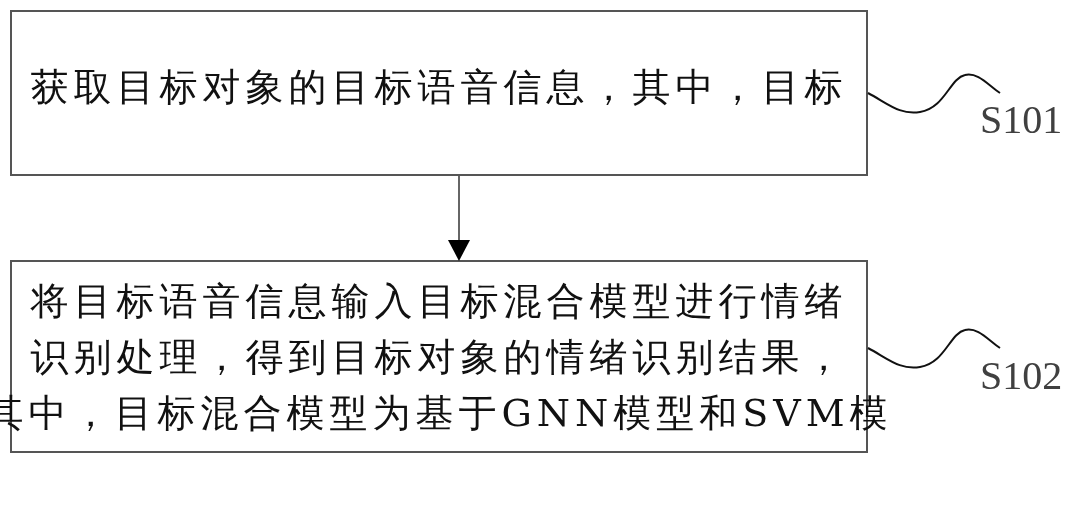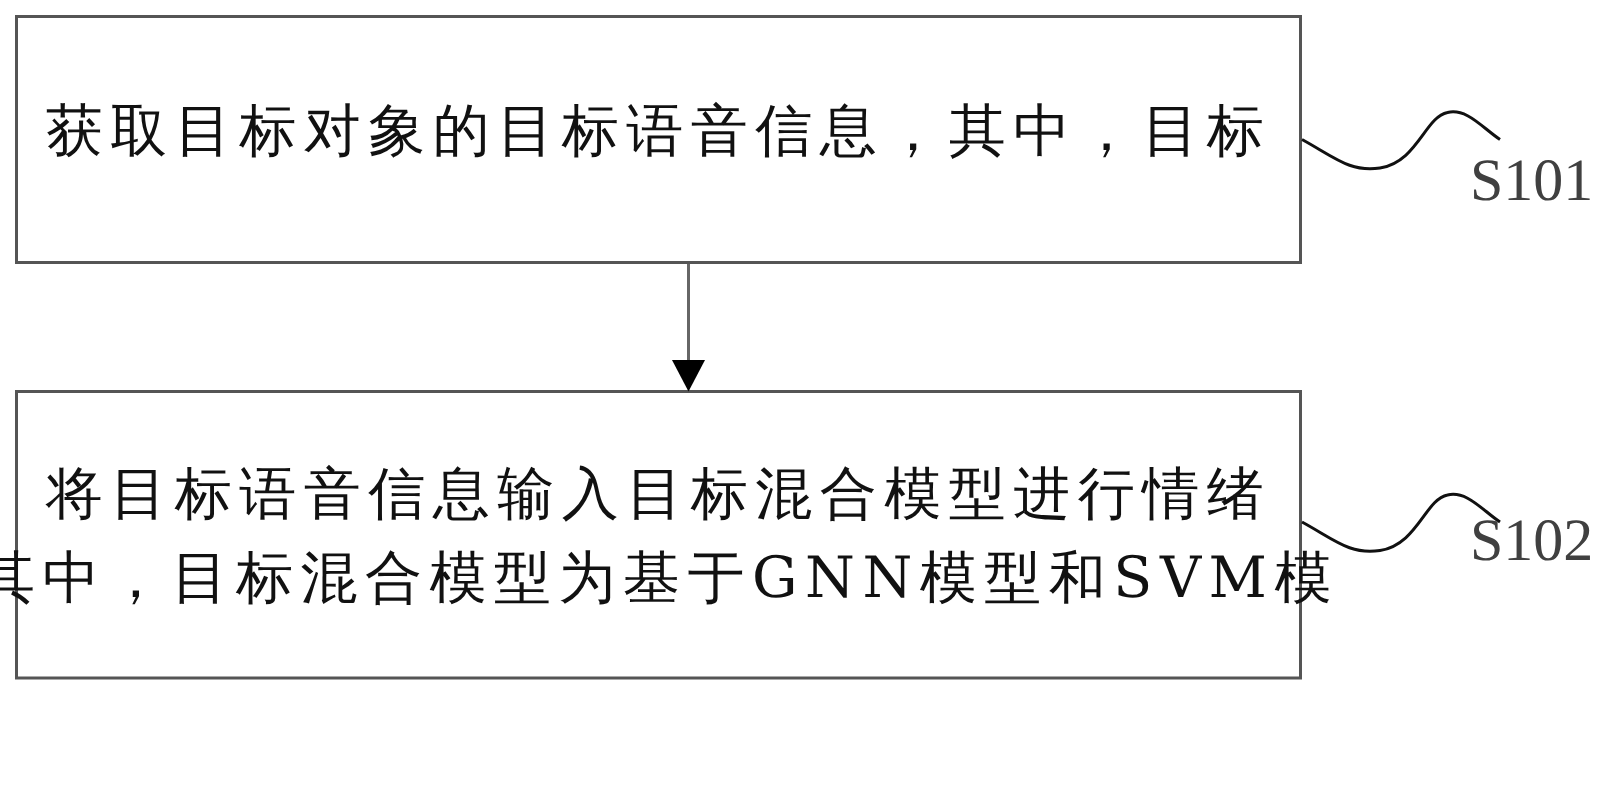--- a/index.html
+++ b/index.html
@@ -8,31 +8,32 @@
     .box { position: absolute; border: 2px solid #555; background: #fff; box-sizing: border-box;
            display: flex; flex-direction: column; justify-content: center; align-items: center; }
     #box1 { left: 10px; top: 10px; width: 858px; height: 166px; padding-bottom: 12px; gap: 26px; }
     #box2 { left: 10px; top: 260px; width: 858px; height: 193px; }
     .line { font-size: 38px; line-height: 56px; letter-spacing: 5px; white-space: nowrap; text-align: center; }
     #box2 .line { line-height: 56px; }
     svg.overlay { position: absolute; left: 0; top: 0; }
     .label { position: absolute; font-family: "Liberation Serif", "DejaVu Serif", serif;
              font-size: 40px; color: #404040; }
     #lbl1 { left: 980px; top: 96px; }
-    #lbl2 { left: 980px; top: 336px; }
+    #lbl2 { left: 980px; top: 352px; }
   </style>
 </head>
 <body>
 
 <div id="box1" class="box">
   <div class="line">获取目标对象的目标语音信息，其中，目标</div>
 </div>
 
 <div id="box2" class="box">
   <div class="line">将目标语音信息输入目标混合模型进行情绪</div>
+  <div class="line">识别处理，得到目标对象的情绪识别结果，</div>
   <div class="line">其中，目标混合模型为基于GNN模型和SVM模</div>
 </div>
 
 <svg class="overlay" width="1080" height="524" viewBox="0 0 1080 524">
   <g>
     <line x1="459" y1="176" x2="459" y2="242" stroke="#666" stroke-width="2"></line>
     <polygon points="448,240 470,240 459,261" fill="#000"></polygon>
   </g>
   <path d="M 868 93 C 890 105, 900 115, 920 112 C 945 108, 950 78, 965 75 C 978 72, 988 85, 1000 93" fill="none" stroke="#111" stroke-width="2"></path>
   <path d="M 868 348 C 890 360, 900 370, 920 367 C 945 363, 950 333, 965 330 C 978 327, 988 340, 1000 348" fill="none" stroke="#111" stroke-width="2"></path>

